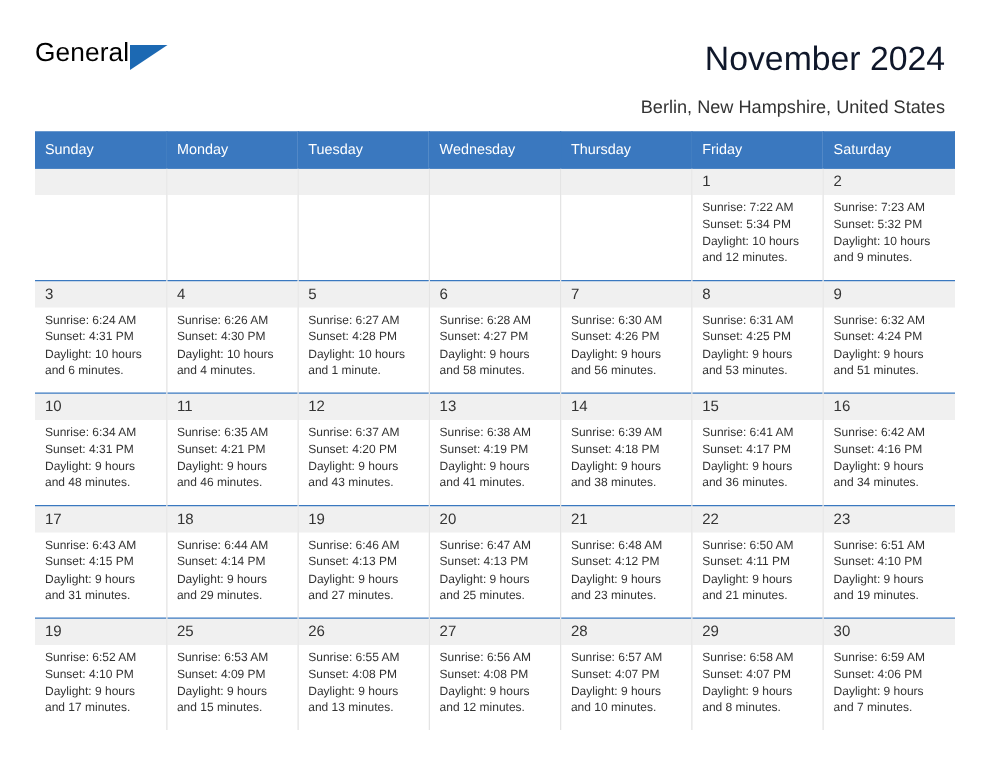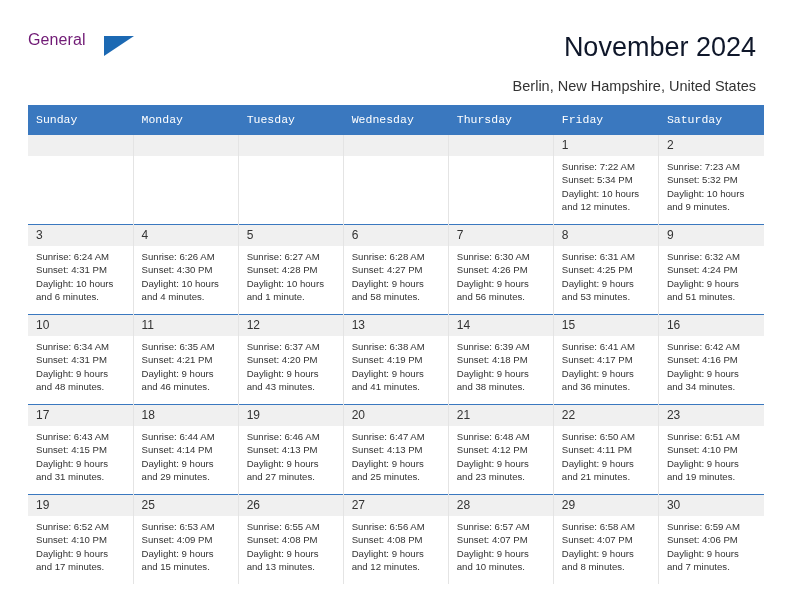--- a/index.html
+++ b/index.html
@@ -31,22 +31,22 @@
   .logo {
     position: absolute;
     left: 28px;
     top: 32px;
     width: 180px;
     height: 50px;
     line-height: 1;
   }
   .logo-row1 {
     position: relative;
-    font-size: 16px;
-    color: #701a75;
+    font-size: 21px;
+    color: #000000;
     letter-spacing: .1px;
     height: 24px;
   }
   .logo-tri {
     position: absolute;
     left: 76px;
     top: 4px;
     width: 0;
     height: 0;
     border-left: 30px solid #1c69b3;
@@ -87,21 +87,20 @@
   }
   .cal th {
     background: #3a78bf;
     color: #ffffff;
     font-size: 11.5px;
     font-weight: normal;
     text-align: left;
     padding: 5px 0 5px 8px;
     height: 19px;
     border-right: 1px solid #3a78bf;
-    font-family: Liberation Mono, monospace;
   }
   .week-row > td {
     vertical-align: top;
     padding: 0;
     border-top: 1px solid #3a78bf;
     border-right: 1px solid #e4e4e4;
     height: 89px;
   }
   .week-row > td:last-child { border-right: none; }
 

